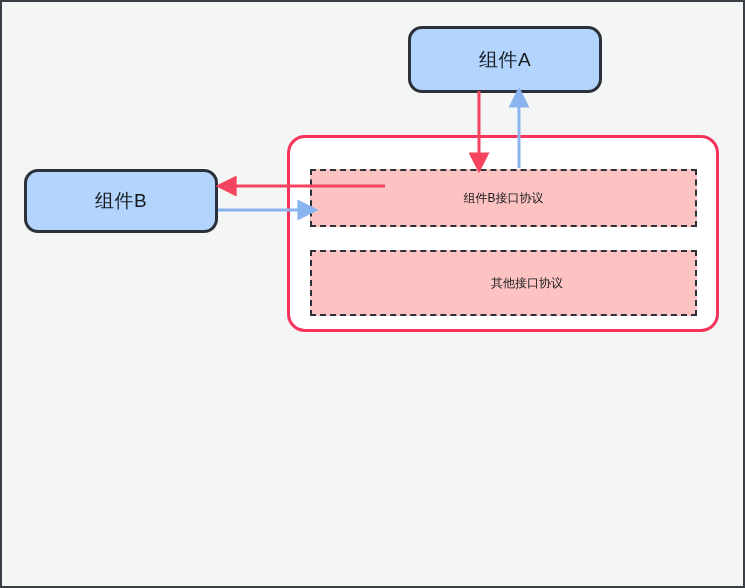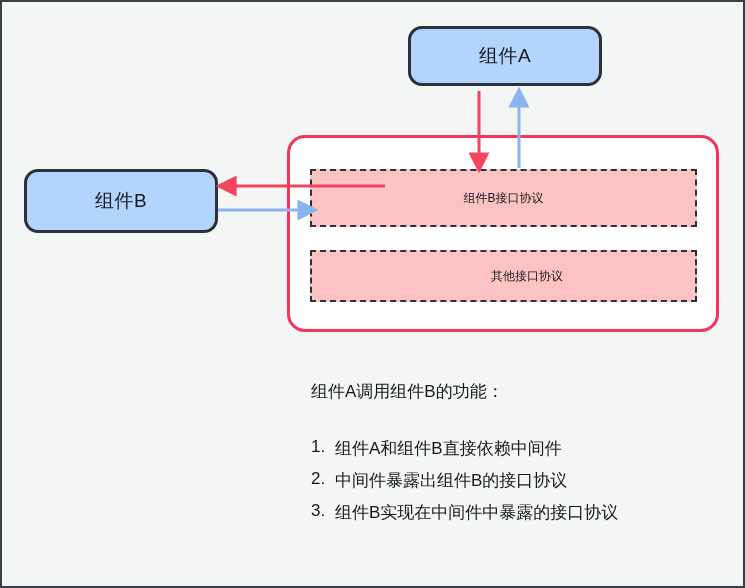--- a/index.html
+++ b/index.html
@@ -33,21 +33,21 @@
     border: 3px solid #2c3038;
     border-radius: 14px;
     color: #15181c;
     font-size: 19px;
     letter-spacing: 0.5px;
   }
   #comp-a {
     left: 406px;
     top: 24px;
     width: 194px;
-    height: 60px;
+    height: 67px;
   }
   #comp-b {
     left: 22px;
     top: 167px;
     width: 194px;
     height: 64px;
   }
   
   #middleware-container {
     position: absolute;
@@ -92,21 +92,21 @@
   #protocol-0 {
     left: 308px;
     top: 167px;
     width: 387px;
     height: 58px;
   }
   #protocol-1 {
     left: 308px;
     top: 248px;
     width: 387px;
-    height: 52px;
+    height: 66px;
     padding-left: 47px;
   }
   
   #arrow-layer {
     position: absolute;
     left: 0;
     top: 0;
     width: 745px;
     height: 588px;
     z-index: 5;
@@ -172,30 +172,14 @@
   </div>
 
   <div class="protocol-box" id="protocol-0">
     <span>组件B接口协议</span>
   </div>
   <div class="protocol-box" id="protocol-1">
     <span>其他接口协议</span>
   </div>
 
 
-  <div id="caption-block">
-    <p id="caption-title">组件A调用组件B的功能：</p>
-
-    <p class="caption-item">
-      <span class="item-num">1.</span>
-      <span>组件A和组件B直接依赖中间件</span>
-    </p>
-    <p class="caption-item">
-      <span class="item-num">2.</span>
-      <span>中间件暴露出组件B的接口协议</span>
-    </p>
-    <p class="caption-item">
-      <span class="item-num">3.</span>
-      <span>组件B实现在中间件中暴露的接口协议</span>
-    </p>
-  </div>
 
 </div>
 
 </body></html>

